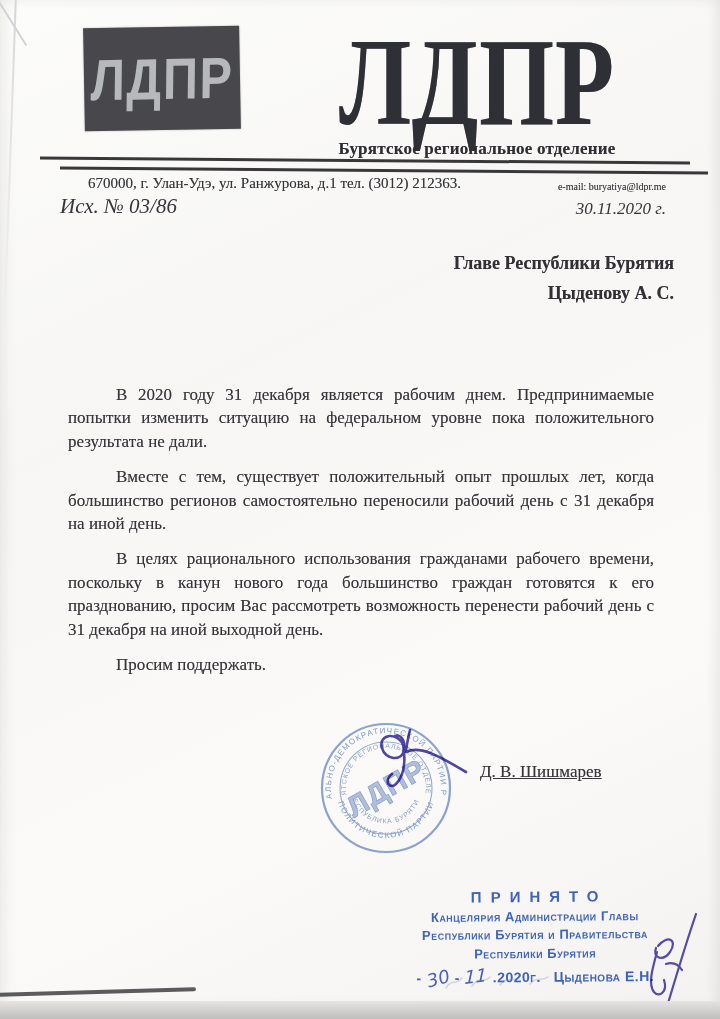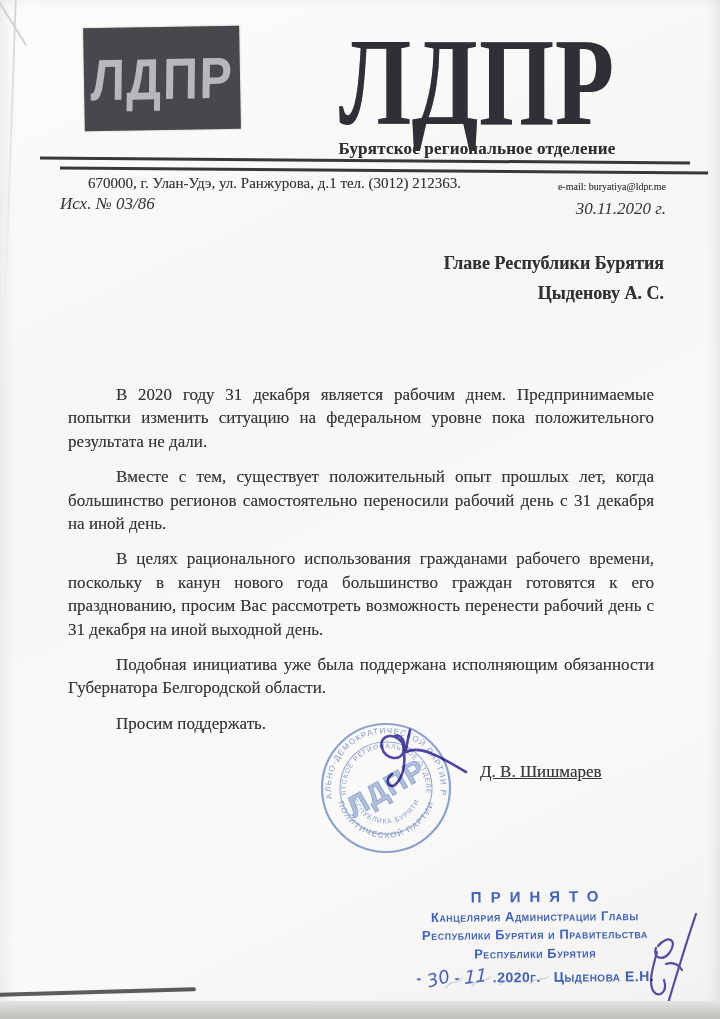--- a/index.html
+++ b/index.html
@@ -20,26 +20,26 @@
     color:#b7b8bc;display:inline-block;transform:scaleX(.84) skewX(-2deg);letter-spacing:2px;}
   .org-title{left:300px;top:21px;width:314px;text-align:center;line-height:1;}
   .org-title span{display:inline-block;font-weight:bold;font-size:124px;color:#2f3036;
     transform:scaleX(.78);letter-spacing:1px;}
   .org-subtitle{left:312px;top:139px;width:330px;text-align:center;font-weight:bold;
     font-size:17px;color:#2e2e33;letter-spacing:.2px;}
   .rule{height:2.6px;background:#38383a;}
   .rule1{left:40px;top:159px;width:650px;transform:rotate(.45deg);}
   .rule2{left:60px;top:169px;width:648px;transform:rotate(.45deg);}
   .addr{left:60px;top:175px;font-size:15px;margin-left:28px;}
-  .outgoing{left:60px;top:194px;font-size:17px;font-style:italic;}
+  .outgoing{left:60px;top:194px;font-size:21px;font-style:italic;}
   .email{right:54px;top:181px;font-size:10px;text-align:right;}
   .sentdate{right:54px;top:199px;font-size:17px;font-style:italic;text-align:center;}
 
   
-  .addressee{right:56px;top:248px;text-align:right;font-weight:bold;font-size:18px;line-height:30px;color:#303035;}
+  .addressee{right:46px;top:248px;text-align:right;font-weight:bold;font-size:18px;line-height:30px;color:#303035;}
   .salutation{left:237px;top:333px;font-weight:bold;font-size:17.5px;color:#303035;}
   .letter-body{left:56px;top:371px;width:610px;}
   .letter-body p{margin:12px;text-align:justify;text-indent:48px;font-size:17px;line-height:23.4px;}
 
   
   .sig-position{left:93px;top:760px;font-size:17px;}
   .sig-position b{font-weight:bold;}
   .sig-name{left:480px;top:762px;font-size:17px;text-decoration:underline;}
 
   
@@ -94,21 +94,20 @@
 
   <div class="abs addressee soft">
     <div>Главе Республики Бурятия</div>
     <div>Цыденову А. С.</div>
   </div>
 
   <div class="abs letter-body soft">
     <p>В 2020 году 31 декабря является рабочим днем. Предпринимаемые попытки изменить ситуацию на федеральном уровне пока положительного результата не дали.</p>
     <p>Вместе с тем, существует положительный опыт прошлых лет, когда большинство регионов самостоятельно переносили рабочий день с 31 декабря на иной день.</p>
     <p>В целях рационального использования гражданами рабочего времени, поскольку в канун нового года большинство граждан готовятся к его празднованию, просим Вас рассмотреть возможность перенести рабочий день с 31 декабря на иной выходной день.</p>
-    <p>Подобная инициатива уже была поддержана исполняющим обязанности Губернатора Белгородской области.</p>
     <p>Просим поддержать.</p>
   </div>
 
   <div class="abs sig-name soft">Д. В. Шишмарев</div>
 
   <svg class="abs round-stamp" width="144" height="144" viewBox="-72 -72 144 144">
     <defs>
       <path id="arcOT" d="M -54.2 9.6 A 55 55 0 1 1 54.2 9.6"></path>
       <path id="arcOB" d="M -47 17 A 50 50 0 0 0 47 17"></path>
       <path id="arcIT" d="M -39.4 7 A 40 40 0 1 1 39.4 7"></path>

